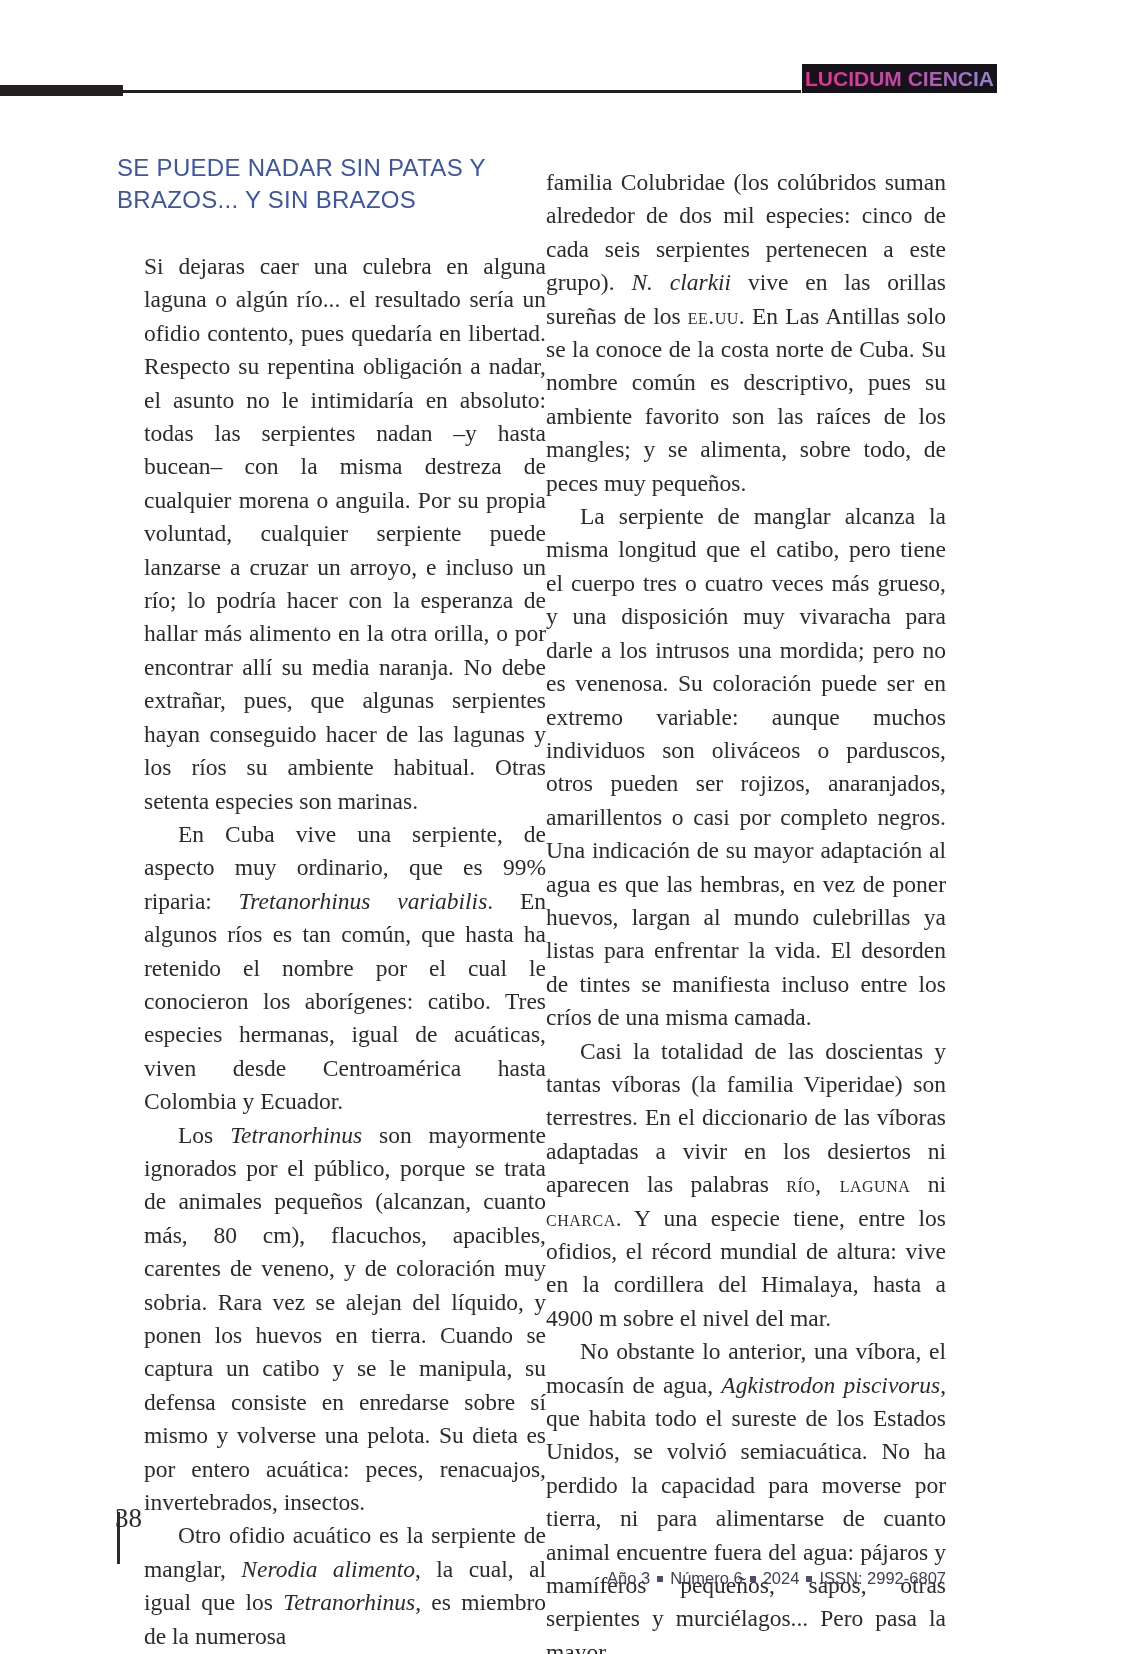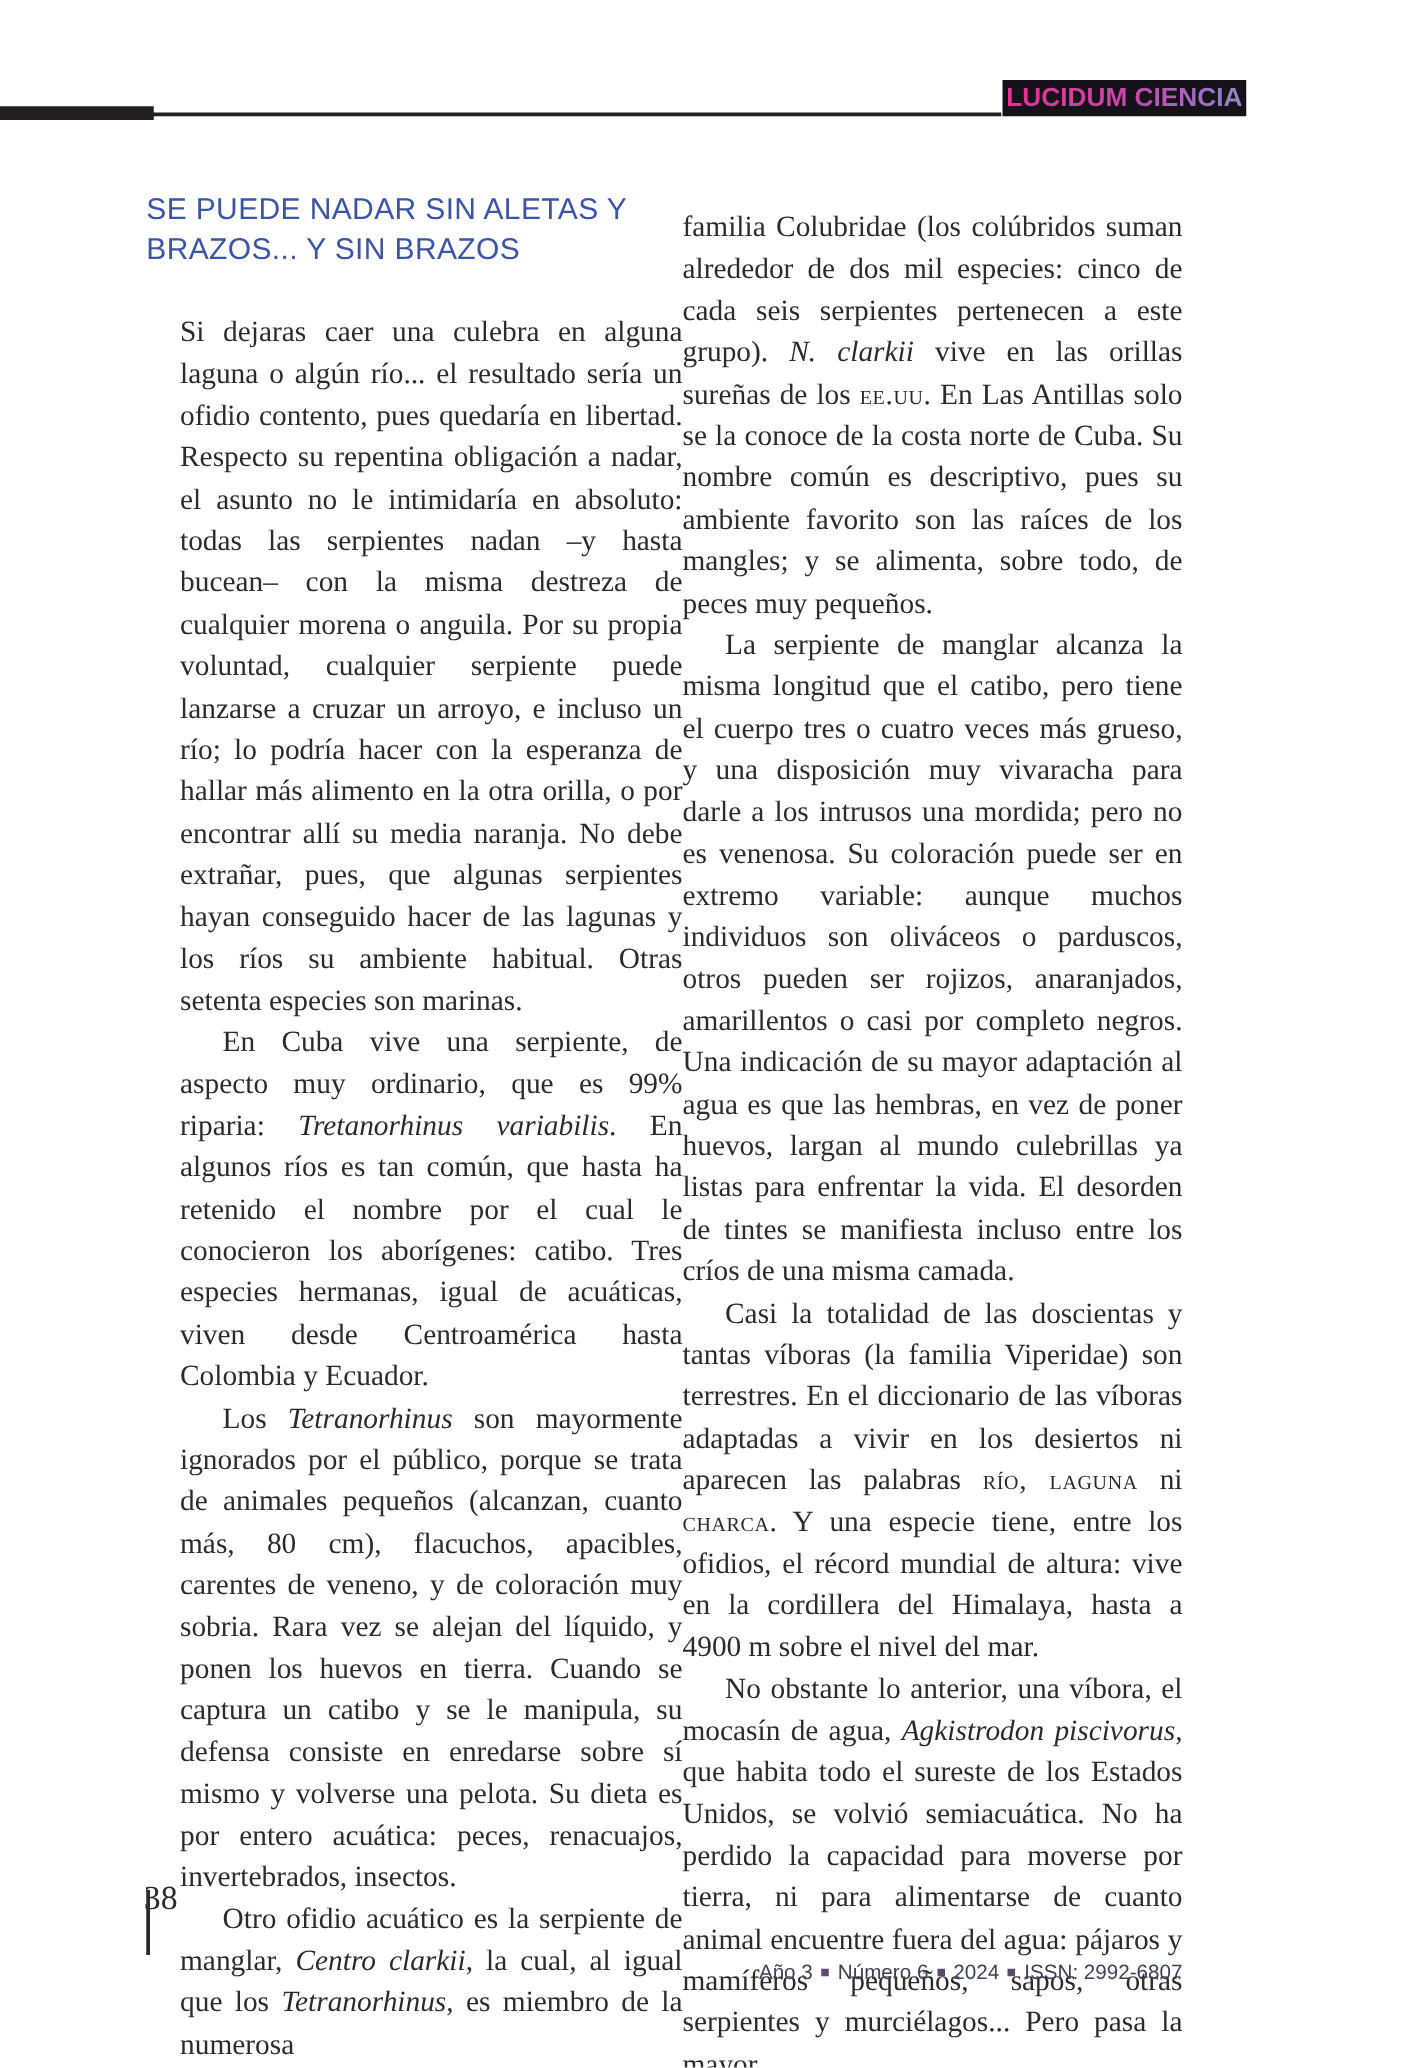--- a/index.html
+++ b/index.html
@@ -61,29 +61,29 @@
 </head>
 <body>
 
 <div class="rule-thick"></div>
 <div class="rule-thin"></div>
 <div class="badge">
   <span class="badge-text">LUCIDUM CIENCIA</span>
 </div>
 
 <div class="title">
-  <div>SE PUEDE NADAR SIN ALETAS Y</div>
+  <div>SE PUEDE NADAR SIN PATAS Y</div>
   <div>BRAZOS... Y SIN BRAZOS</div>
 </div>
 
 <div class="col col-left">
     <p class="para"><span>Si dejaras caer una culebra en alguna laguna o algún río... el resultado sería un ofidio contento, pues quedaría en libertad. Respecto su repentina obligación a nadar, el asunto no le intimidaría en absoluto: todas las serpientes nadan –y hasta bucean– con la misma destreza de cualquier morena o anguila. Por su propia voluntad, cualquier serpiente puede lanzarse a cruzar un arroyo, e incluso un río; lo podría hacer con la esperanza de hallar más alimento en la otra orilla, o por encontrar allí su media naranja. No debe extrañar, pues, que algunas serpientes hayan conseguido hacer de las lagunas y los ríos su ambiente habitual. Otras setenta especies son marinas.</span></p>
     <p class="para indent"><span>En Cuba vive una serpiente, de aspecto muy ordinario, que es 99% riparia: </span><span class="ital">Tretanorhinus variabilis</span><span>. En algunos ríos es tan común, que hasta ha retenido el nombre por el cual le conocieron los aborígenes: catibo. Tres especies hermanas, igual de acuáticas, viven desde Centroamérica hasta Colombia y Ecuador.</span></p>
     <p class="para indent"><span>Los </span><span class="ital">Tetranorhinus</span><span> son mayormente ignorados por el público, porque se trata de animales pequeños (alcanzan, cuanto más, 80 cm), flacuchos, apacibles, carentes de veneno, y de coloración muy sobria. Rara vez se alejan del líquido, y ponen los huevos en tierra. Cuando se captura un catibo y se le manipula, su defensa consiste en enredarse sobre sí mismo y volverse una pelota. Su dieta es por entero acuática: peces, renacuajos, invertebrados, insectos.</span></p>
-    <p class="para indent"><span>Otro ofidio acuático es la serpiente de manglar, </span><span class="ital">Centro clarkii</span><span>, la cual, al igual que los </span><span class="ital">Tetranorhinus</span><span>, es miembro de la numerosa</span></p>
+    <p class="para indent"><span>Otro ofidio acuático es la serpiente de manglar, </span><span class="ital">Nerodia alimento</span><span>, la cual, al igual que los </span><span class="ital">Tetranorhinus</span><span>, es miembro de la numerosa</span></p>
   </div>
 <div class="col col-right">
     <p class="para"><span>familia Colubridae (los colúbridos suman alrededor de dos mil especies: cinco de cada seis serpientes pertenecen a este grupo). </span><span class="ital">N. clarkii</span><span> vive en las orillas sureñas de los </span><span class="smallcaps">ee.uu</span><span>. En Las Antillas solo se la conoce de la costa norte de Cuba. Su nombre común es descriptivo, pues su ambiente favorito son las raíces de los mangles; y se alimenta, sobre todo, de peces muy pequeños.</span></p>
     <p class="para indent"><span>La serpiente de manglar alcanza la misma longitud que el catibo, pero tiene el cuerpo tres o cuatro veces más grueso, y una disposición muy vivaracha para darle a los intrusos una mordida; pero no es venenosa. Su coloración puede ser en extremo variable: aunque muchos individuos son oliváceos o parduscos, otros pueden ser rojizos, anaranjados, amarillentos o casi por completo negros. Una indicación de su mayor adaptación al agua es que las hembras, en vez de poner huevos, largan al mundo culebrillas ya listas para enfrentar la vida. El desorden de tintes se manifiesta incluso entre los críos de una misma camada.</span></p>
     <p class="para indent"><span>Casi la totalidad de las doscientas y tantas víboras (la familia Viperidae) son terrestres. En el diccionario de las víboras adaptadas a vivir en los desiertos ni aparecen las palabras </span><span class="smallcaps">río, laguna</span><span> ni </span><span class="smallcaps">charca</span><span>. Y una especie tiene, entre los ofidios, el récord mundial de altura: vive en la cordillera del Himalaya, hasta a 4900 m sobre el nivel del mar.</span></p>
     <p class="para indent"><span>No obstante lo anterior, una víbora, el mocasín de agua, </span><span class="ital">Agkistrodon piscivorus</span><span>, que habita todo el sureste de los Estados Unidos, se volvió semiacuática. No ha perdido la capacidad para moverse por tierra, ni para alimentarse de cuanto animal encuentre fuera del agua: pájaros y mamíferos pequeños, sapos, otras serpientes y murciélagos... Pero pasa la mayor</span></p>
   </div>
 
 <div class="page-num">38</div>
 <div class="footer-bar"></div>

